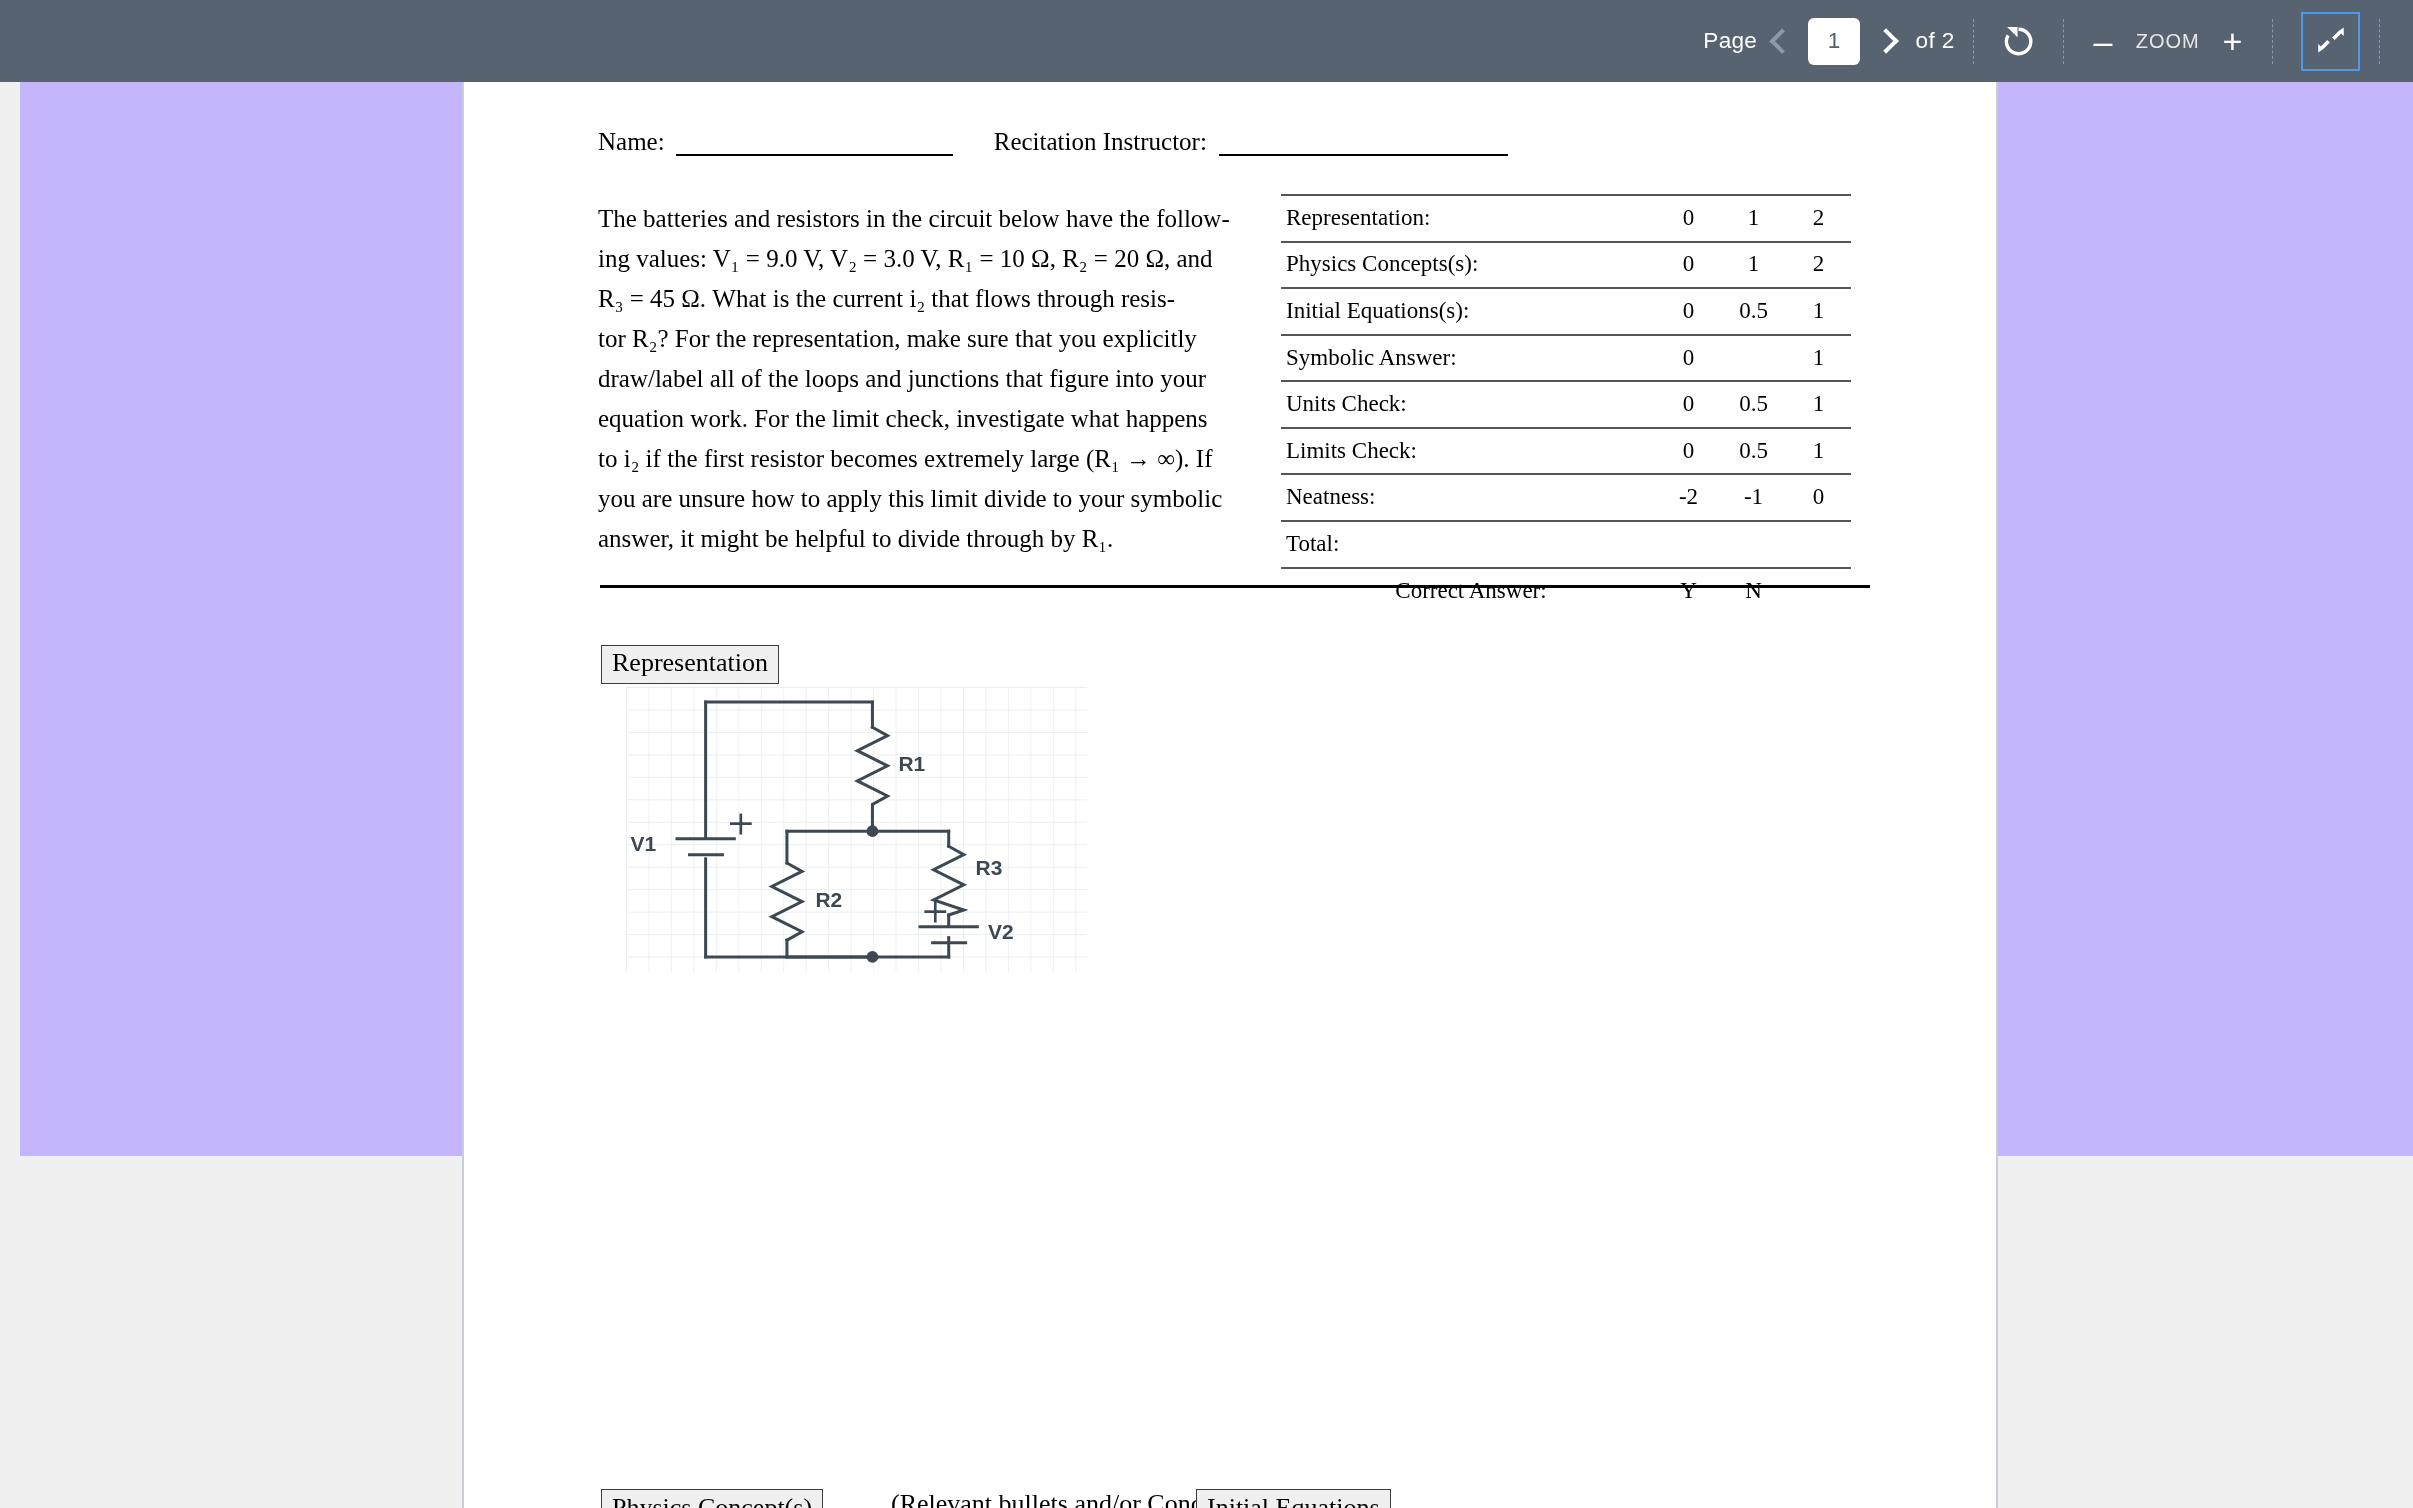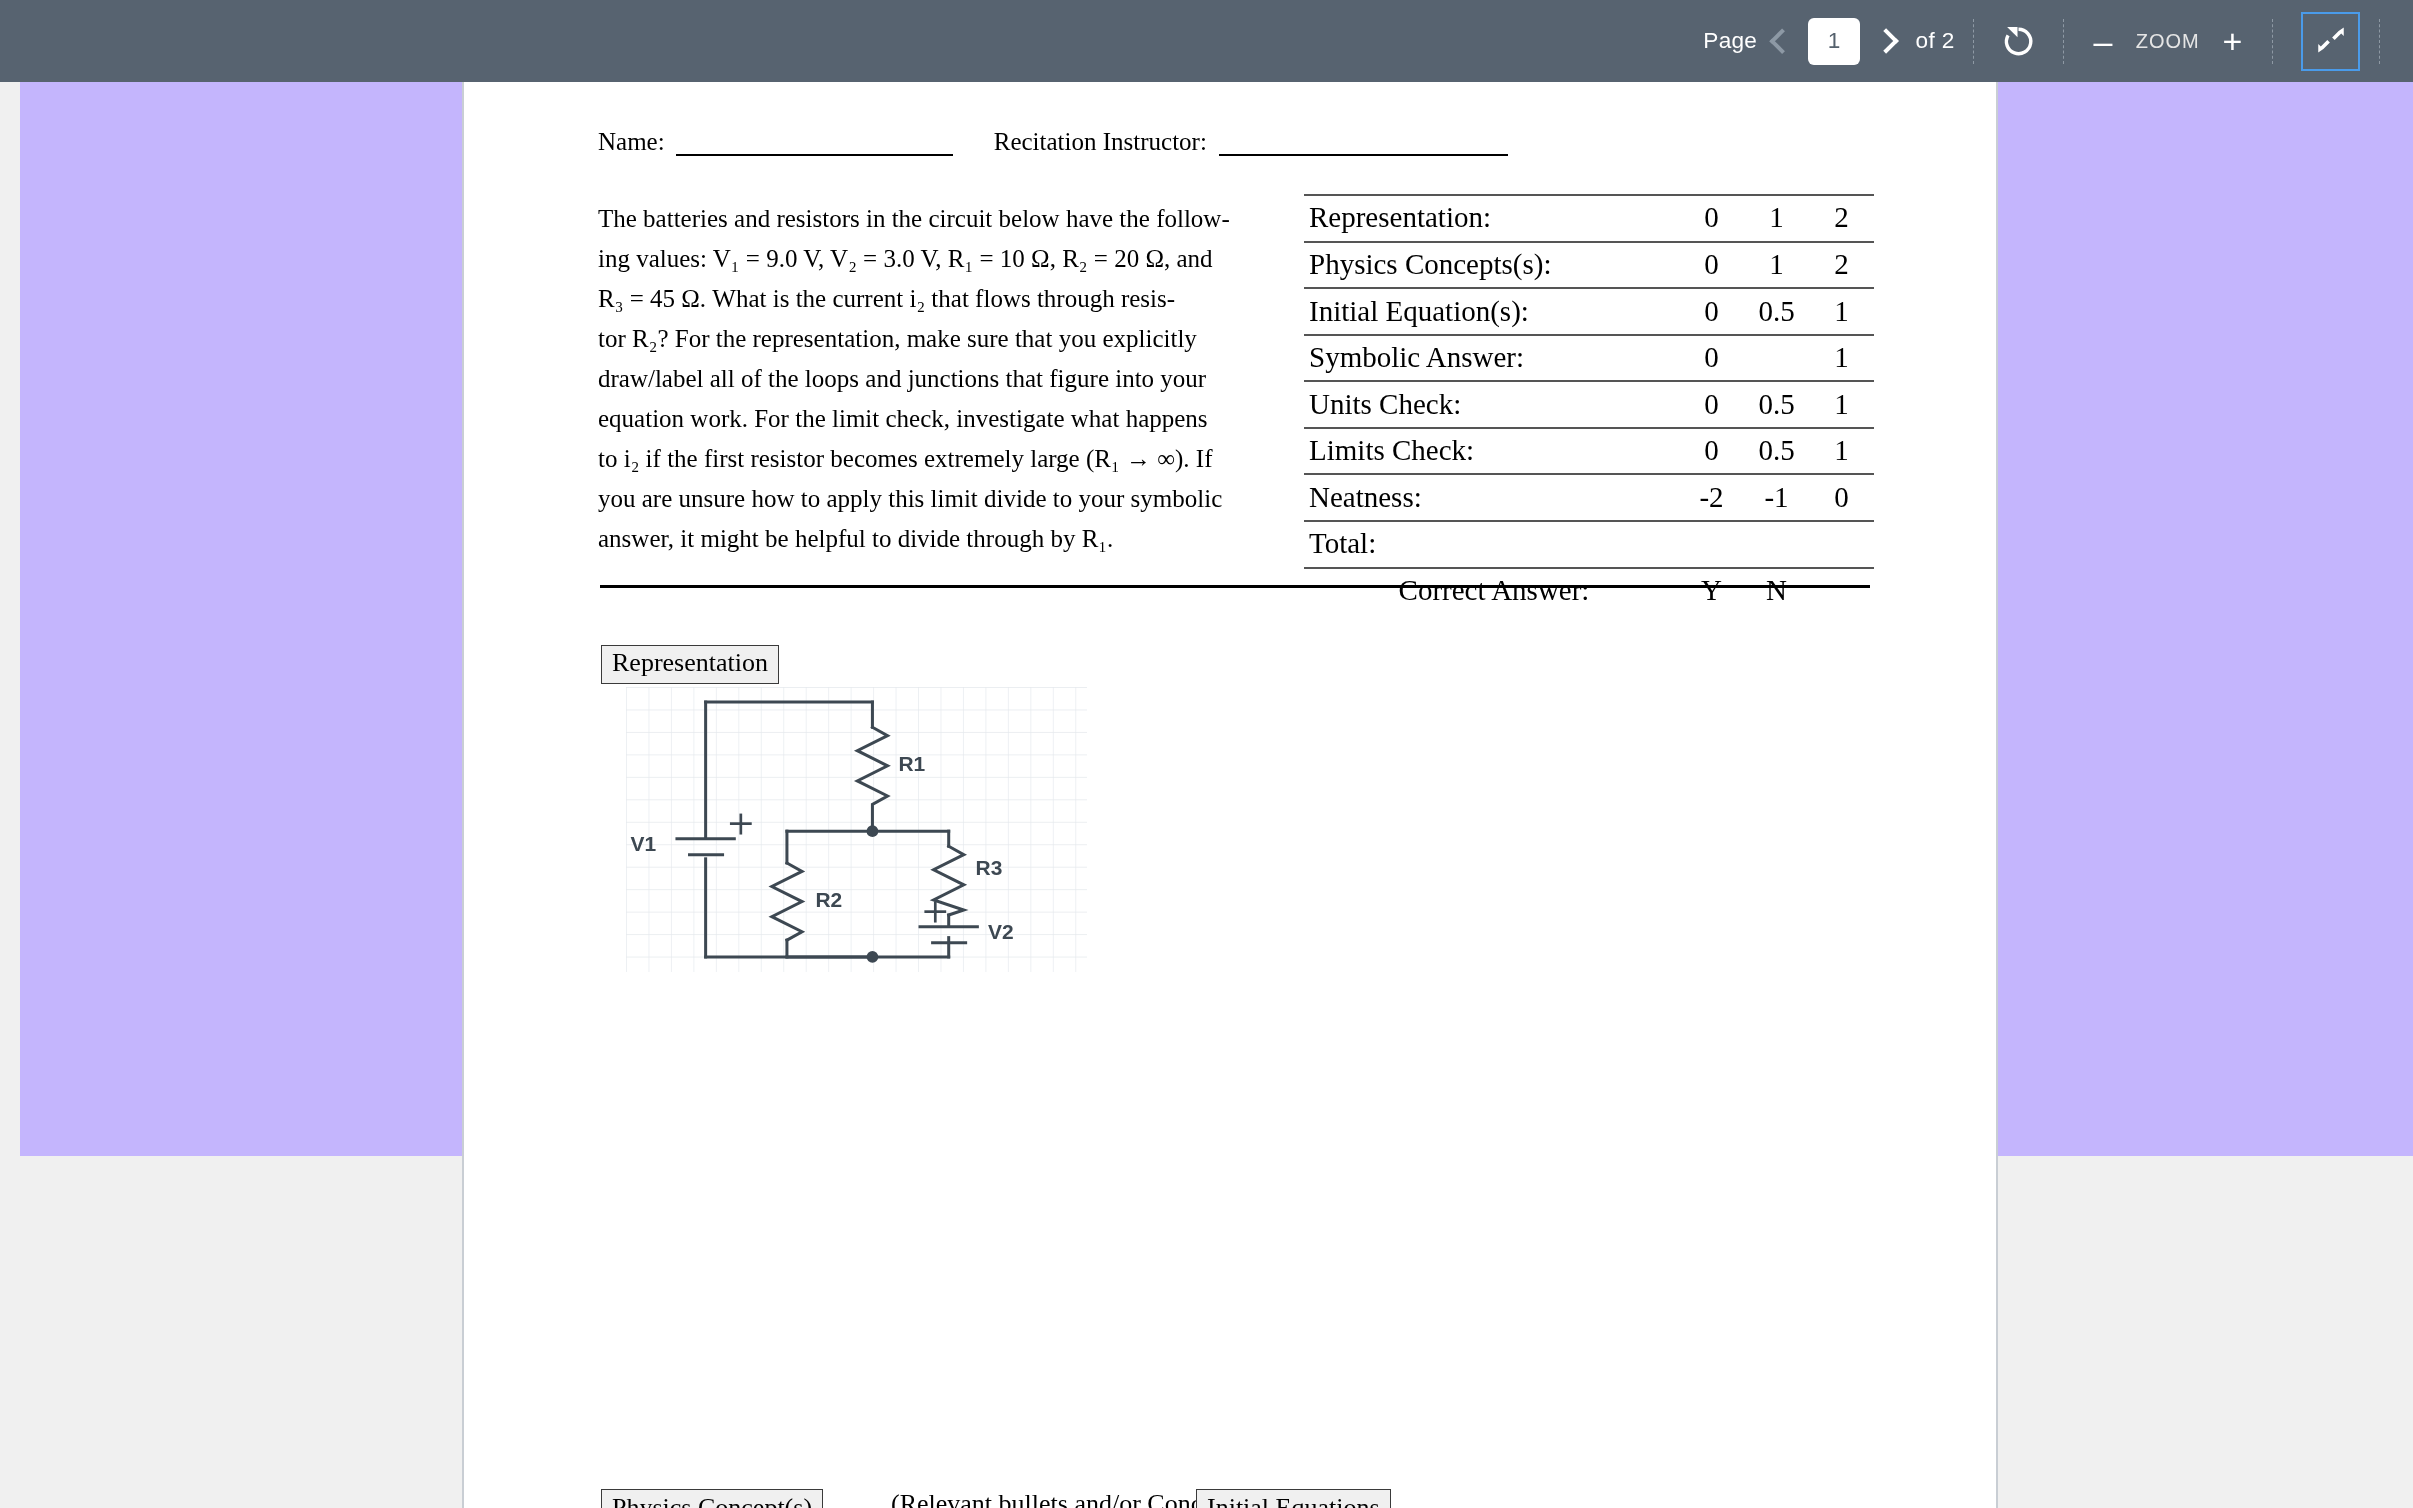--- a/index.html
+++ b/index.html
@@ -172,25 +172,25 @@
     font-size: 25px;
     line-height: 40px;
     text-align: justify;
     font-family: "Liberation Serif", serif;
   }
   #prose .ln { display: block; white-space: nowrap; }
 
   
   #grade-table {
     position: absolute;
-    left: 706px; top: -5px;
+    left: 683px; top: -5px;
     width: 570px;
     border-collapse: collapse;
     font-family: "Liberation Serif", serif;
-    font-size: 29px;
+    font-size: 23px;
   }
   #grade-table tr { }
   #grade-table td {
     padding: 3.4px 0 4.2px 0;
     border-top: 2.1px solid #555;
     height: 37px;
     vertical-align: middle;
   }
   #grade-table tr:last-child td { border-bottom: none; text-align: center; }
   #grade-table td.lbl { text-align: left; padding-left: 5px; white-space: nowrap; }
@@ -324,21 +324,21 @@
               <td class="v">1</td>
               <td class="v">2</td>
             </tr>
             <tr>
               <td class="lbl">Physics Concepts(s):</td>
               <td class="v">0</td>
               <td class="v">1</td>
               <td class="v">2</td>
             </tr>
             <tr>
-              <td class="lbl">Initial Equation(s):</td>
+              <td class="lbl">Initial Equations(s):</td>
               <td class="v">0</td>
               <td class="v">0.5</td>
               <td class="v">1</td>
             </tr>
             <tr>
               <td class="lbl">Symbolic Answer:</td>
               <td class="v">0</td>
               <td class="v"></td>
               <td class="v">1</td>
             </tr>

